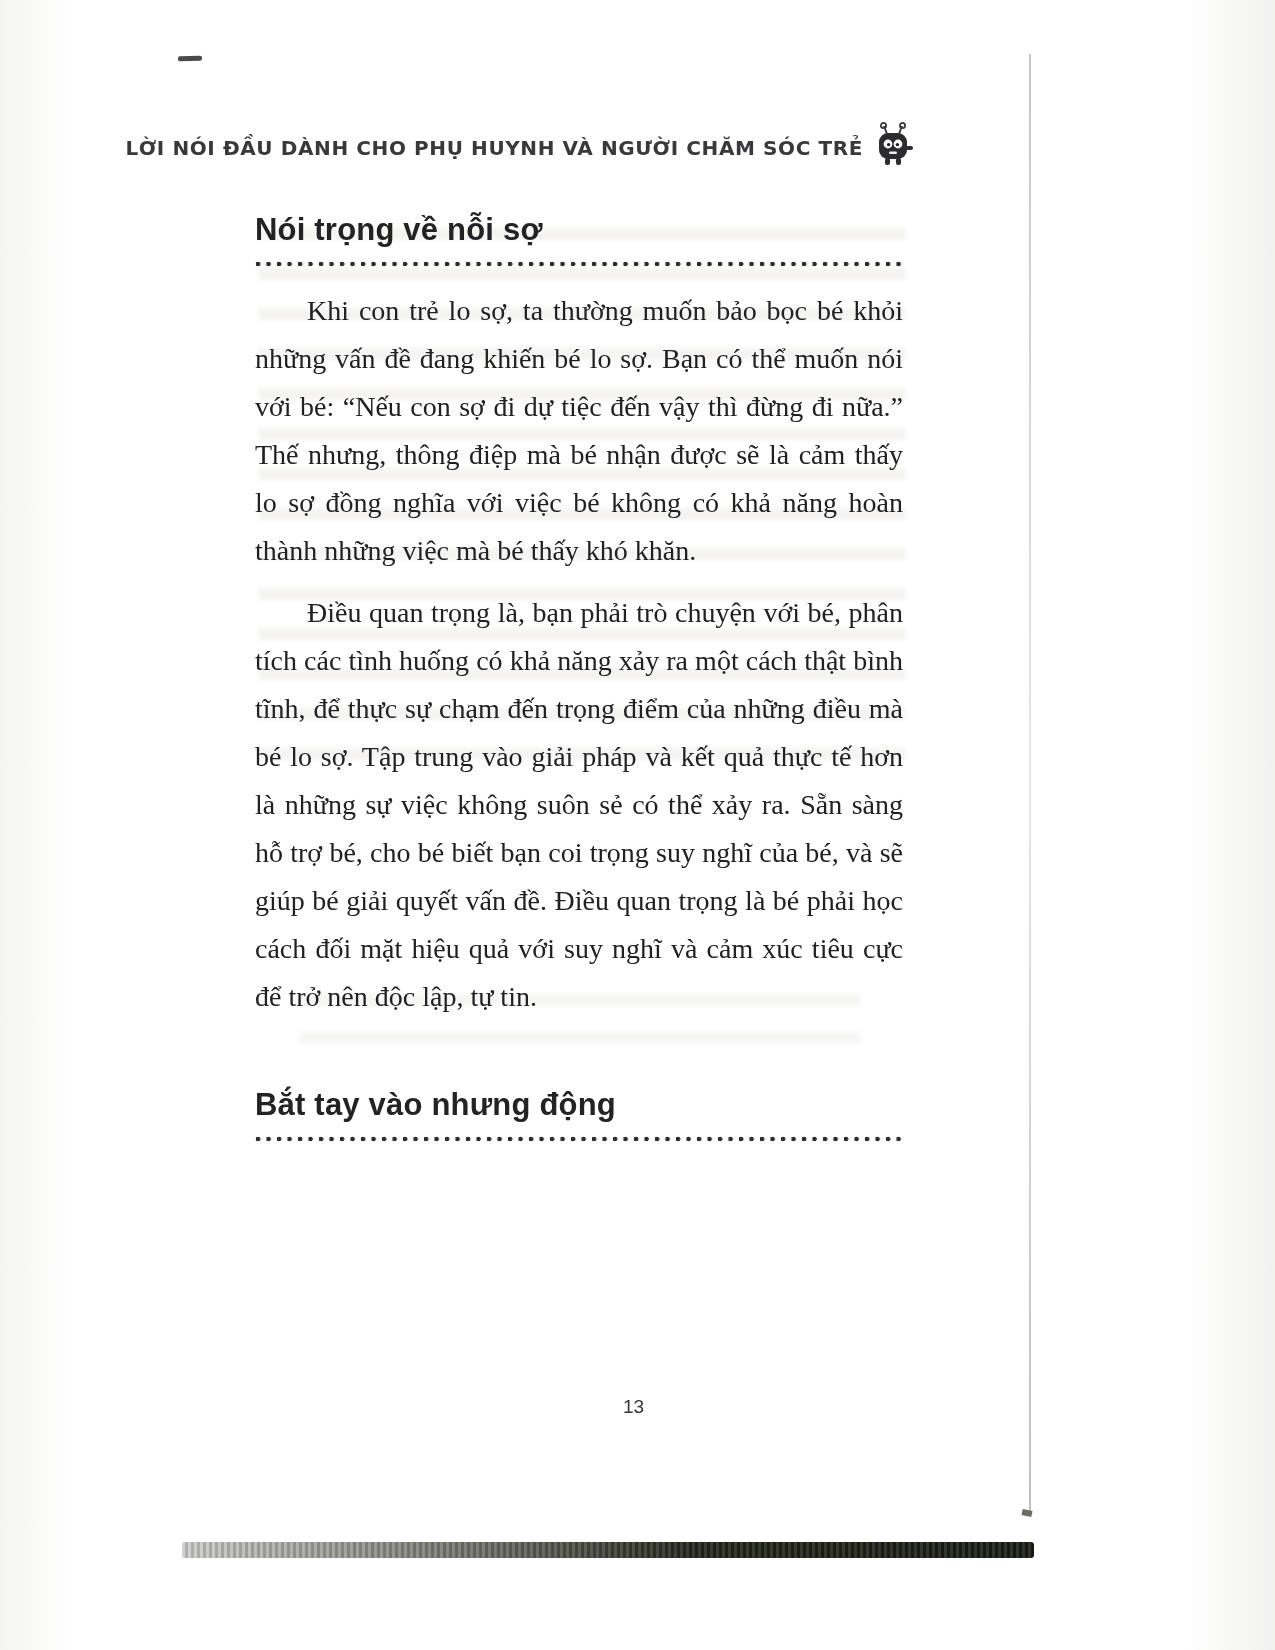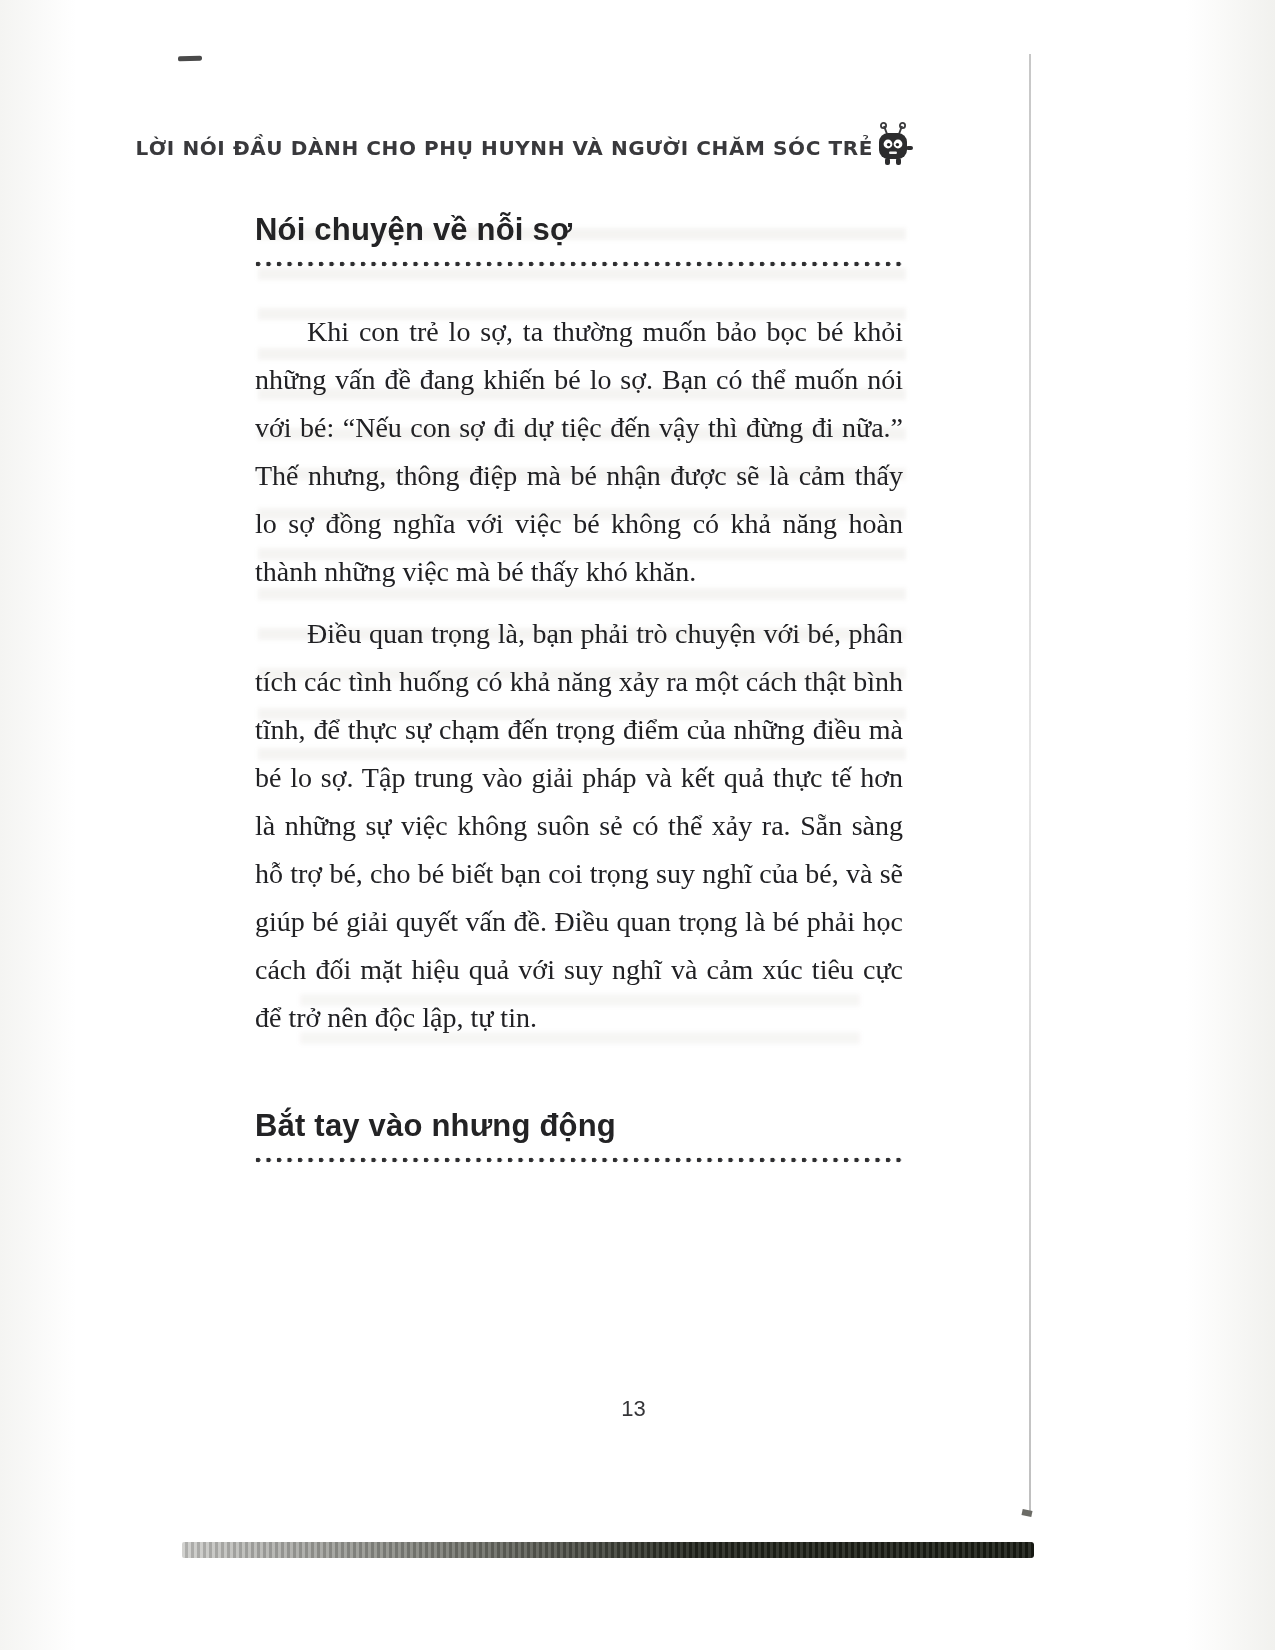--- a/index.html
+++ b/index.html
@@ -28,21 +28,21 @@
     position: absolute; left: 300px; top: 980px; width: 560px; height: 90px;
     background: repeating-linear-gradient(0deg,
       transparent 0px, transparent 26px,
       rgba(110,100,80,0.06) 26px, rgba(110,100,80,0.06) 38px);
     filter: blur(2px);
     pointer-events: none;
   }
 
   .header-row {
     position: absolute; top: 128px; left: 255px; width: 660px;
-    display: flex; align-items: center; justify-content: flex-end; 
+    display: flex; align-items: center; justify-content: flex-end; gap: 10px;
   }
   .header-text {
     font-family: "DejaVu Sans", sans-serif;
     font-weight: bold;
     font-size: 20px;
     letter-spacing: 0.6px;
     color: #39393c;
     white-space: nowrap;
   }
   .robot { width: 42px; height: 46px; flex: 0 0 auto; margin-top: -6px; }
@@ -58,36 +58,36 @@
     letter-spacing: 0.2px;
     margin: 0;
   }
   .dotted-divider {
     height: 6px; width: 100%;
     margin-top: 13px;
     background-image: radial-gradient(circle at 3px 3px, #2d2d2f 2.1px, rgba(0,0,0,0) 2.6px);
     background-size: 10.5px 6px;
     background-repeat: repeat-x;
   }
-  .section-body { margin-top: 41px; }
+  .section-body { margin-top: 20px; }
   .para {
     font-size: 28px;
     line-height: 48px;
     text-align: justify;
     text-indent: 52px;
     margin: 0 0 14px 0;
     color: #212124;
   }
   .section + .section { margin-top: 66px; }
 
   .page-number {
     position: absolute; left: 0; right: 8px; top: 1396px;
     text-align: center;
     font-family: "Liberation Sans", sans-serif;
-    font-size: 22px;
+    font-size: 19px;
     color: #353538;
   }
 
   
   .corner-tick-tl {
     position: absolute; left: 178px; top: 56px; width: 24px; height: 5px;
     background: #4a4a4a; border-radius: 2px; transform: rotate(-2deg);
   }
   .edge-line-right {
     position: absolute; left: 1029px; top: 54px; width: 2px; height: 1462px;
@@ -138,21 +138,21 @@
     <rect x="33" y="24" width="7" height="4" rx="2" fill="#2c2c2e"></rect>
 
     <rect x="12" y="36" width="5" height="7" rx="2" fill="#2c2c2e"></rect>
     <rect x="23" y="36" width="5" height="7" rx="2" fill="#2c2c2e"></rect>
   </svg>
 </div>
 
 <div class="content">
 
   <div class="section">
-    <h2 class="section-heading">Nói chuyện về nỗi sợ</h2>
+    <h2 class="section-heading">Nói trọng về nỗi sợ</h2>
     <div class="dotted-divider"></div>
     <div class="section-body">
       <p class="para">Khi con trẻ lo sợ, ta thường muốn bảo bọc bé khỏi những vấn đề đang khiến bé lo sợ. Bạn có thể muốn nói với bé: “Nếu con sợ đi dự tiệc đến vậy thì đừng đi nữa.” Thế nhưng, thông điệp mà bé nhận được sẽ là cảm thấy lo sợ đồng nghĩa với việc bé không có khả năng hoàn thành những việc mà bé thấy khó khăn.</p>
       <p class="para">Điều quan trọng là, bạn phải trò chuyện với bé, phân tích các tình huống có khả năng xảy ra một cách thật bình tĩnh, để thực sự chạm đến trọng điểm của những điều mà bé lo sợ. Tập trung vào giải pháp và kết quả thực tế hơn là những sự việc không suôn sẻ có thể xảy ra. Sẵn sàng hỗ trợ bé, cho bé biết bạn coi trọng suy nghĩ của bé, và sẽ giúp bé giải quyết vấn đề. Điều quan trọng là bé phải học cách đối mặt hiệu quả với suy nghĩ và cảm xúc tiêu cực để trở nên độc lập, tự tin.</p>
     </div>
   </div>
 
   <div class="section">
     <h2 class="section-heading">Bắt tay vào nhưng động</h2>
     <div class="dotted-divider"></div>

